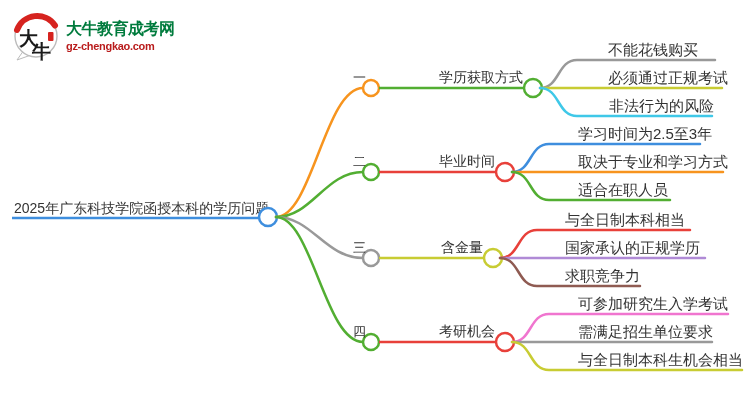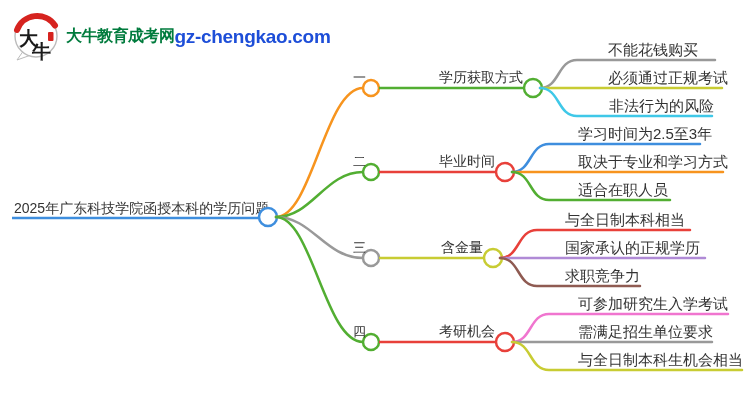--- a/index.html
+++ b/index.html
@@ -3,23 +3,23 @@
 <meta charset="utf-8">
 <style>
   html,body{margin:0;padding:0;background:#ffffff;}
   .stage{
     position:relative;width:750px;height:410px;overflow:hidden;
     background:#ffffff;
     font-family:"Liberation Sans","DejaVu Sans",sans-serif;
   }
   .logo{position:absolute;top:10px;left:12px;display:flex;align-items:center;gap:6px;z-index:2;}
   .logo-icon{width:48px;height:52px;display:block;}
-  .logo-text{display:flex;flex-direction:row;line-height:1.1;align-items:center;}
+  .logo-text{display:flex;flex-direction:column;line-height:1.1;}
   .logo-title{font-size:16px;font-weight:bold;color:#007b3d;letter-spacing:-0.5px;}
-  .logo-domain{font-size:19px;font-weight:bold;color:#1d4ed8;letter-spacing:-0.3px;margin-top:2px;}
+  .logo-domain{font-size:11px;font-weight:bold;color:#b91c1c;letter-spacing:-0.3px;margin-top:2px;}
   #mindmap-svg{position:absolute;top:0;left:0;}
   #mindmap-svg text{font-family:"Liberation Sans","DejaVu Sans",sans-serif;}
 </style>
 </head>
 <body>
 
 <div class="stage">
 
   <div class="logo">
     <svg class="logo-icon" viewBox="0 0 48 52" xmlns="http://www.w3.org/2000/svg">

